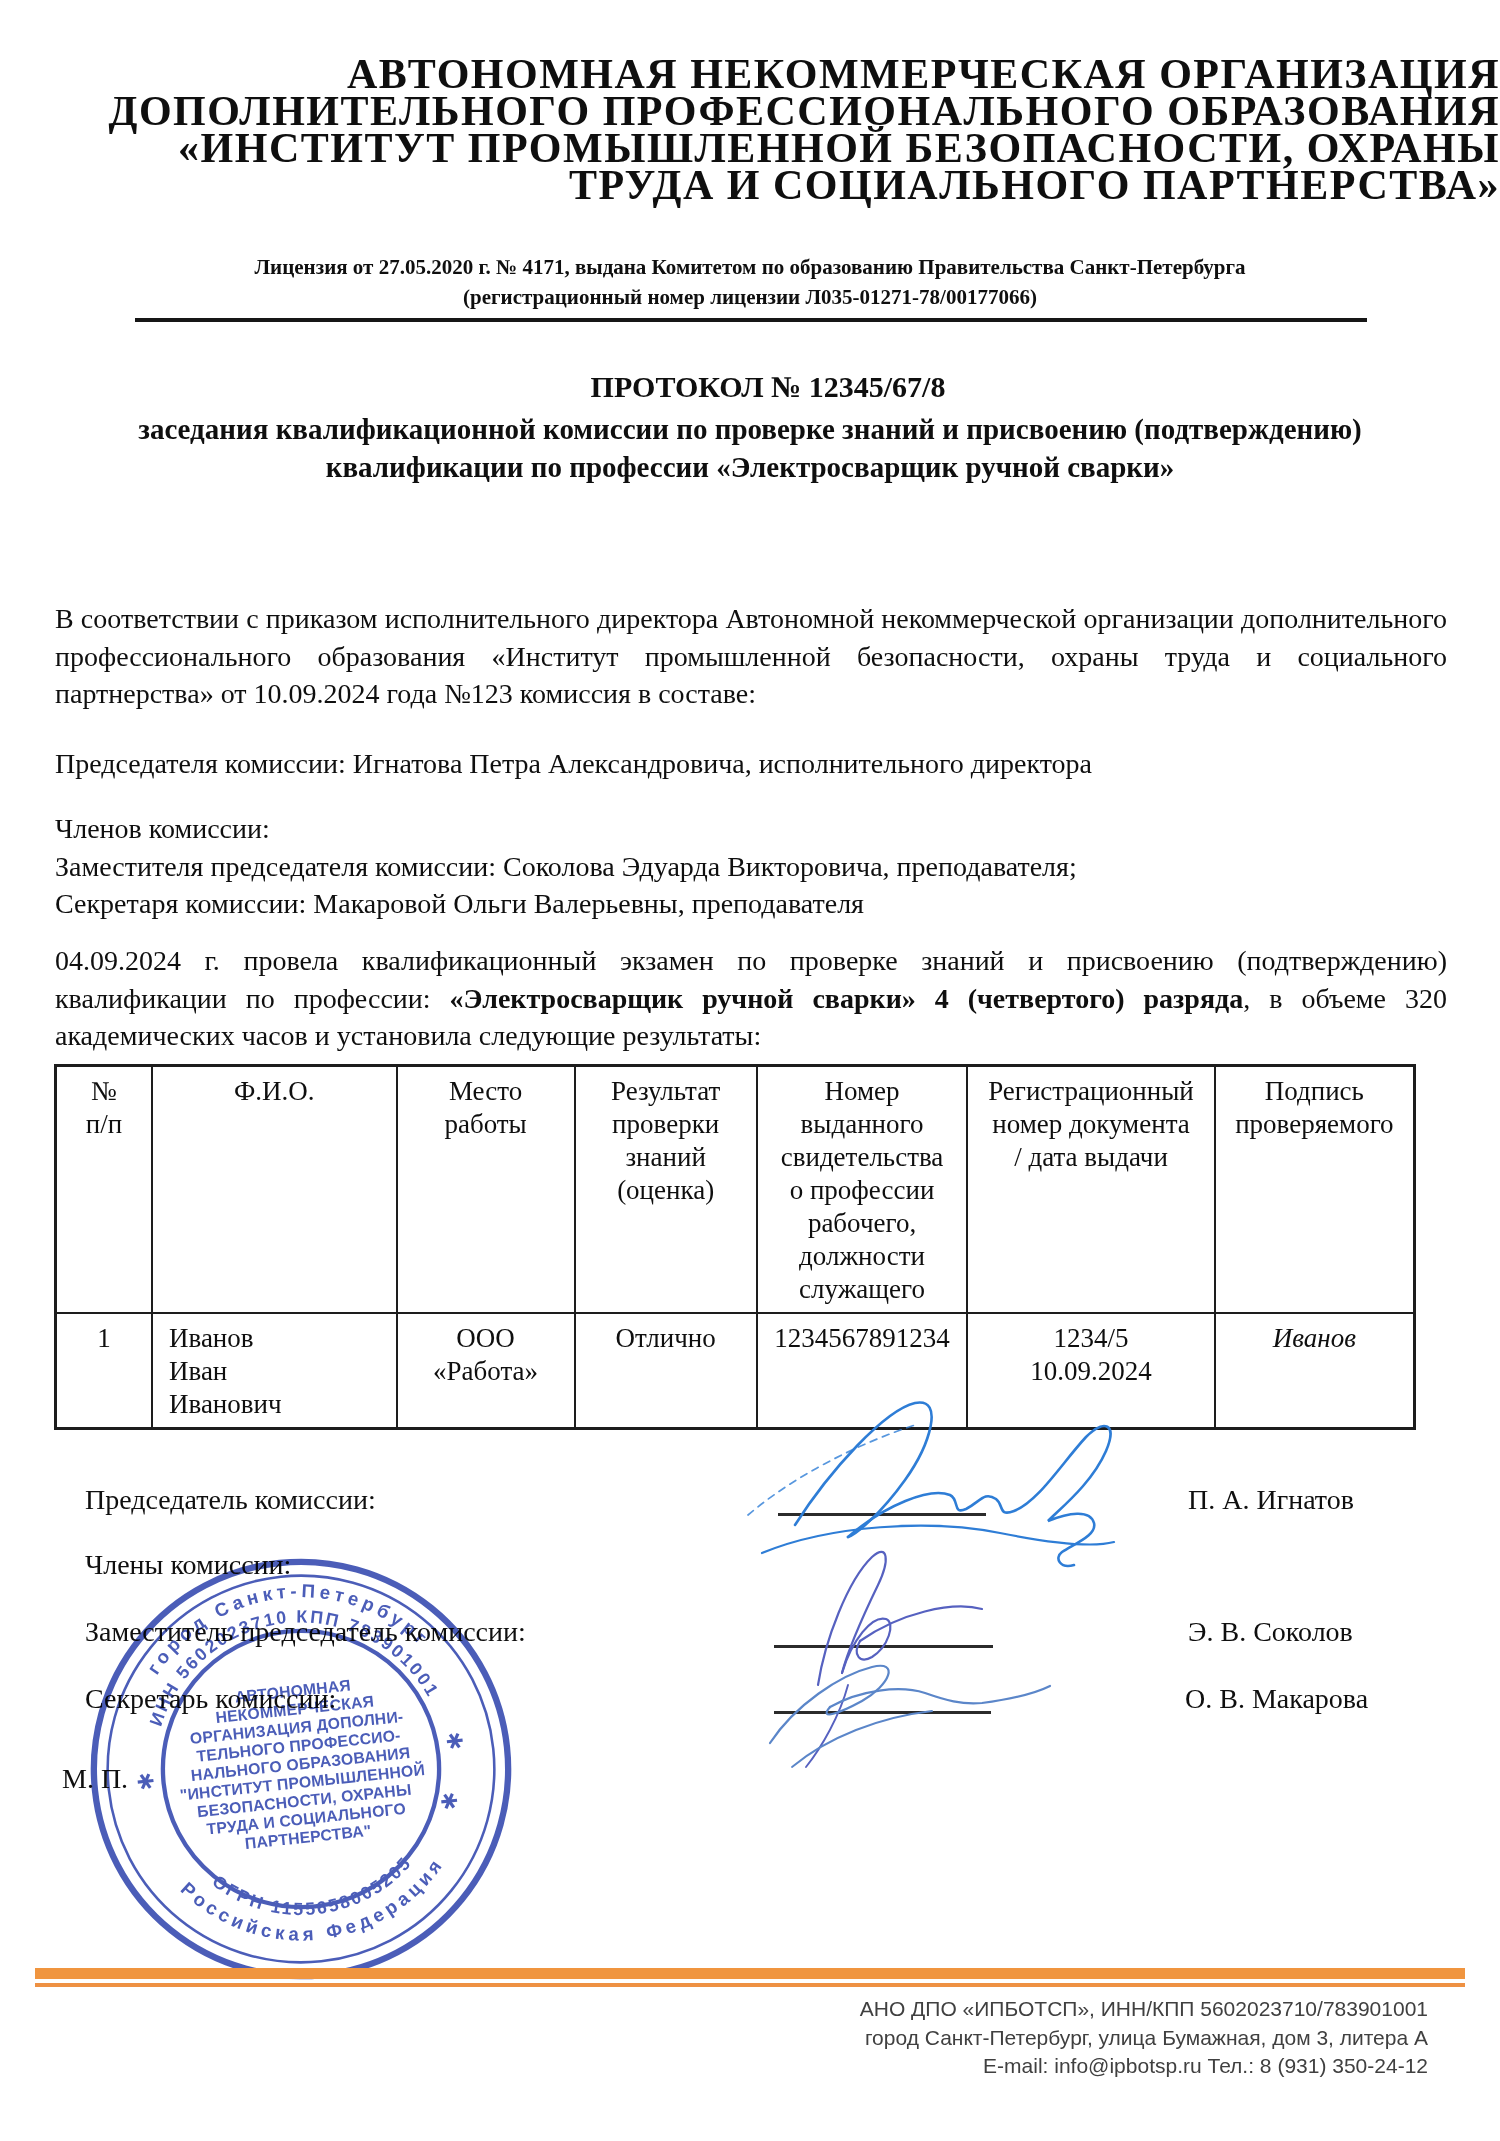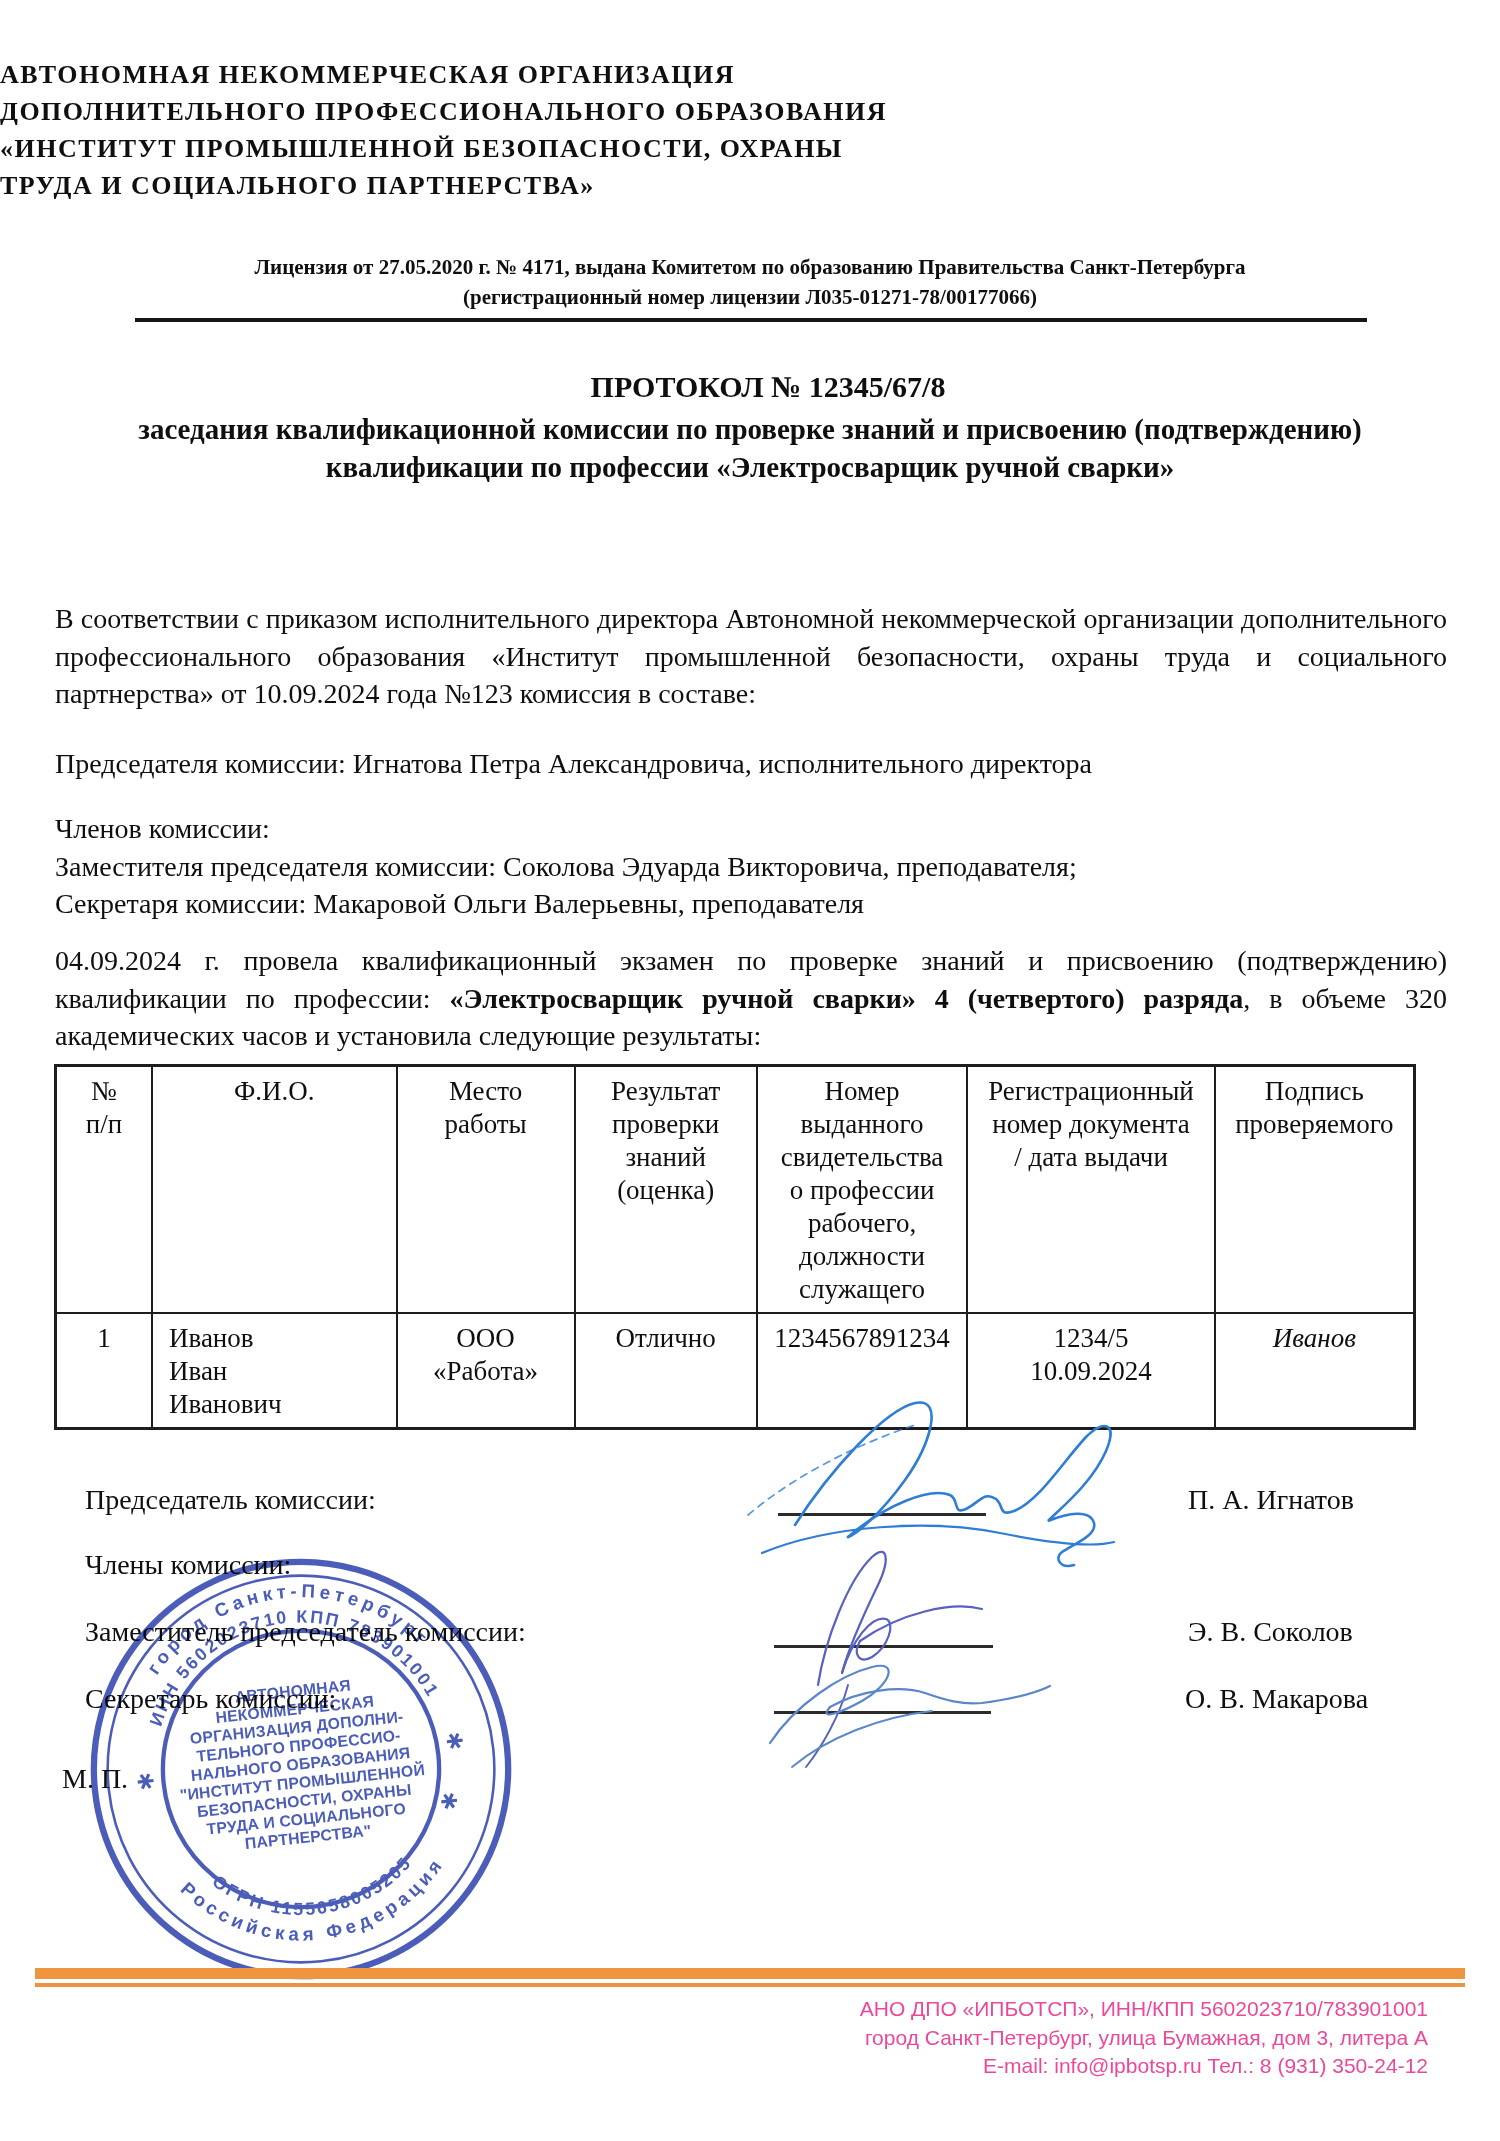--- a/index.html
+++ b/index.html
@@ -4,22 +4,22 @@
 <style>
   * { margin:0; padding:0; box-sizing:border-box; }
   body { background:#ffffff; }
   .page {
     position:relative; width:1500px; height:2141px; background:#ffffff;
     font-family:"Liberation Serif", serif; color:#0f0f0f; overflow:hidden;
   }
   .pre { white-space:pre-line; }
 
   .org-name {
-    position:absolute; top:56px; left:0; right:0; text-align:left;
-    font-weight:bold; font-size:26px; line-height:37px; letter-spacing:1.5px;
+    position:absolute; top:56px; left:0; right:0; text-align:right;
+    font-weight:bold; font-size:42px; line-height:37px; letter-spacing:1.5px;
   }
   .license {
     position:absolute; top:252px; left:0; right:0; text-align:center;
     font-weight:bold; font-size:21px; line-height:30px;
   }
   .header-rule { position:absolute; top:318px; left:135px; width:1232px; height:4px; background:#161616; }
 
   .protocol-title { position:absolute; top:370px; left:0; right:0; text-align:center; font-weight:bold; font-size:30px;padding-left:36px; }
   .protocol-subtitle { position:absolute; top:410px; left:40px; right:40px; text-align:center; font-weight:bold; font-size:29px; line-height:38px; }
 
@@ -63,21 +63,21 @@
   .stamp-arc { font-family:"Liberation Sans", sans-serif; font-weight:bold; font-size:9.5px; letter-spacing:2.2px; }
   .stamp-arc-in { font-family:"Liberation Sans", sans-serif; font-weight:bold; font-size:9px; letter-spacing:1.2px; }
   .stamp-center { font-family:"Liberation Sans", sans-serif; font-weight:bold; font-size:8px; text-anchor:middle; letter-spacing:0.1px; }
 
   .accent-bar { position:absolute; left:35px; width:1430px; }
   .accent-bar.thick { top:1968px; height:11px; }
   .accent-bar.thin  { top:1983px; height:4px; }
 
   .footer-contacts {
     position:absolute; top:1995px; right:72px; text-align:right;
-    font-family:"Liberation Sans", sans-serif; font-size:21px; line-height:28.5px; color:#ec4899;
+    font-family:"Liberation Sans", sans-serif; font-size:21px; line-height:28.5px; color:#404040;
   }
 </style>
 </head>
 <body>
 
 <div class="page">
 
   <div class="org-name pre">АВТОНОМНАЯ НЕКОММЕРЧЕСКАЯ ОРГАНИЗАЦИЯ
 ДОПОЛНИТЕЛЬНОГО ПРОФЕССИОНАЛЬНОГО ОБРАЗОВАНИЯ
 «ИНСТИТУТ ПРОМЫШЛЕННОЙ БЕЗОПАСНОСТИ, ОХРАНЫ

